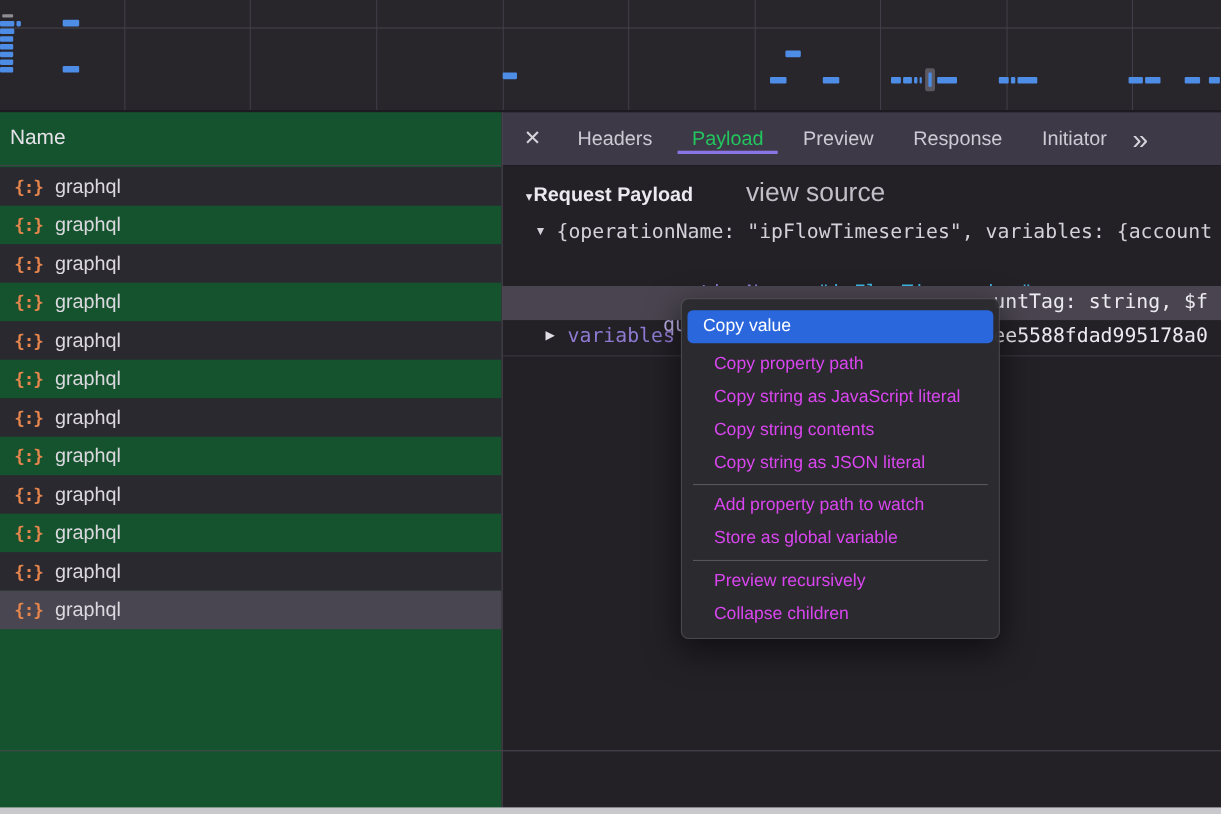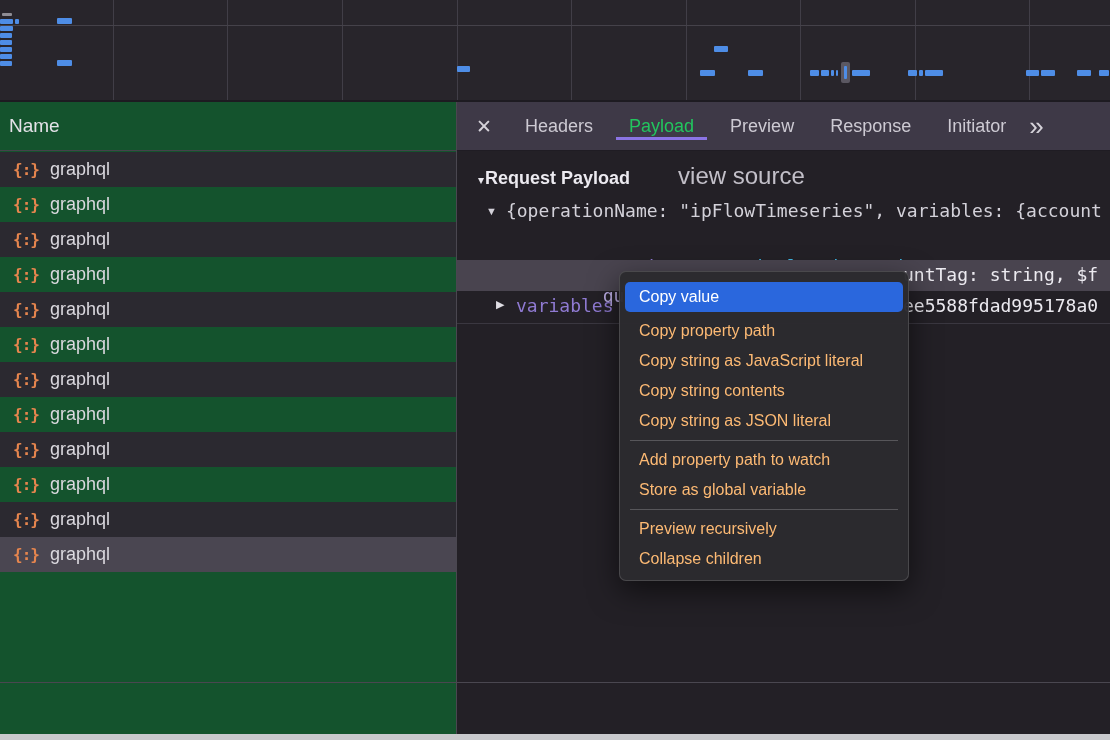--- a/index.html
+++ b/index.html
@@ -64,21 +64,21 @@
 
   
   .divider-v{position:absolute;left:456px;top:102px;width:1px;height:632px;background:#4a4750;z-index:11}
   .footer-line{position:absolute;left:0;top:682px;width:1110px;height:1px;background:#4a4750;z-index:12}
   .bottom-strip{position:absolute;left:0;top:734px;width:1110px;height:6px;background:#c9c9cd;z-index:30}
 
   
   .ctx{position:absolute;left:619px;top:271px;width:290px;background:rgba(43,42,46,0.97);
     border:1px solid rgba(255,255,255,.14);border-radius:7px;padding:6px 0;z-index:60;
     box-shadow:0 10px 30px rgba(0,0,0,.55);box-sizing:border-box}
-  .ctx-item{height:30px;display:flex;align-items:center;padding-left:19px;font-size:16px;color:#fdba74;cursor:default}
+  .ctx-item{height:30px;display:flex;align-items:center;padding-left:29px;font-size:16px;color:#d946ef;cursor:default}
   .ctx-item.hl{margin:4px 5px;padding-left:14px;border-radius:5px;background:#2a67dd;color:#ffffff}
   .ctx-sep{height:1px;background:#57565a;margin:4px 10px}
 </style>
 </head>
 <body>
 
 <div>
 
   <div class="overview" id="overview">
       <div class="gl" style="left: 113px;"></div>

